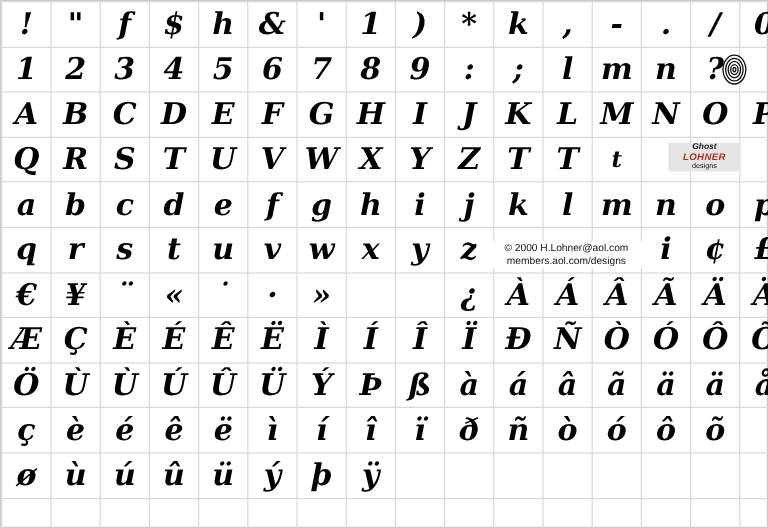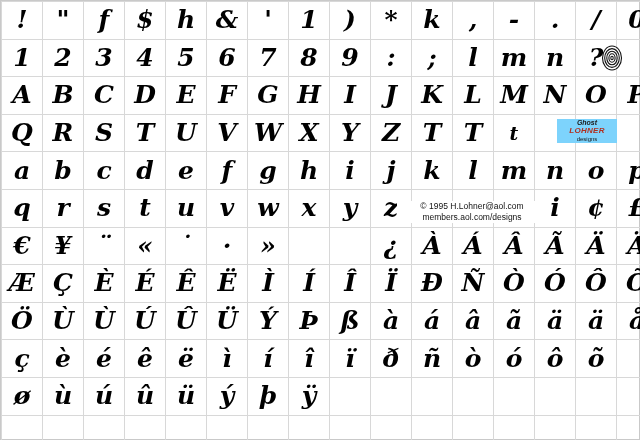--- a/index.html
+++ b/index.html
@@ -69,21 +69,21 @@
     left: 556px;
     top: 118px;
     width: 60px;
     text-align: center;
     font-family: "Liberation Sans", sans-serif;
     font-style: italic;
     font-weight: bold;
     font-size: 7px;
     line-height: 8px;
     color: #1a1a1a;
-    background: #7dd3fc;
+    background: #e5e5e5;
     z-index: 5;
   }
   .logo .l2 { color: #b03020; font-size: 8px; letter-spacing: .3px; }
   .logo .l3 { font-weight: normal; font-style: normal; font-size: 6px; }
   .thumb {
     position: absolute;
     left: 600px;
     top: 44px;
     width: 22px;
     height: 26px;
@@ -696,21 +696,21 @@
             <span class="g blank"></span>
           </td>
         <td>
             <span class="g blank"></span>
           </td>
       </tr>
     </tbody>
   </table>
 
   <div class="credit">
-    <div>© 1995 H.Lohner@aol.com</div>
+    <div>© 2000 H.Lohner@aol.com</div>
     <div>members.aol.com/designs</div>
   </div>
 
   <div class="logo">
     <div class="l1">Ghost</div>
     <div class="l2">LOHNER</div>
     <div class="l3">designs</div>
   </div>
 
   <div class="thumb">

